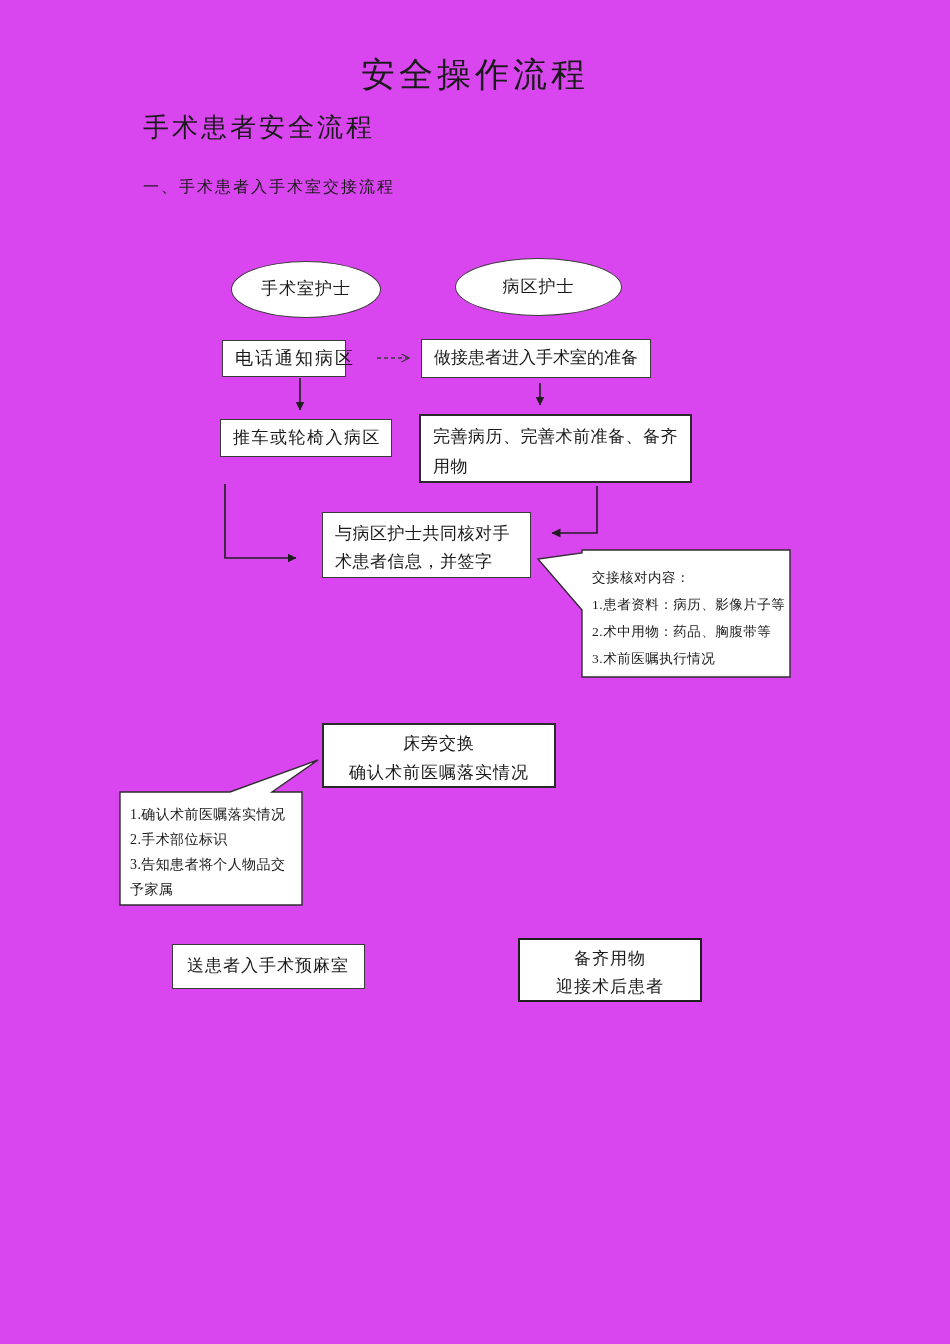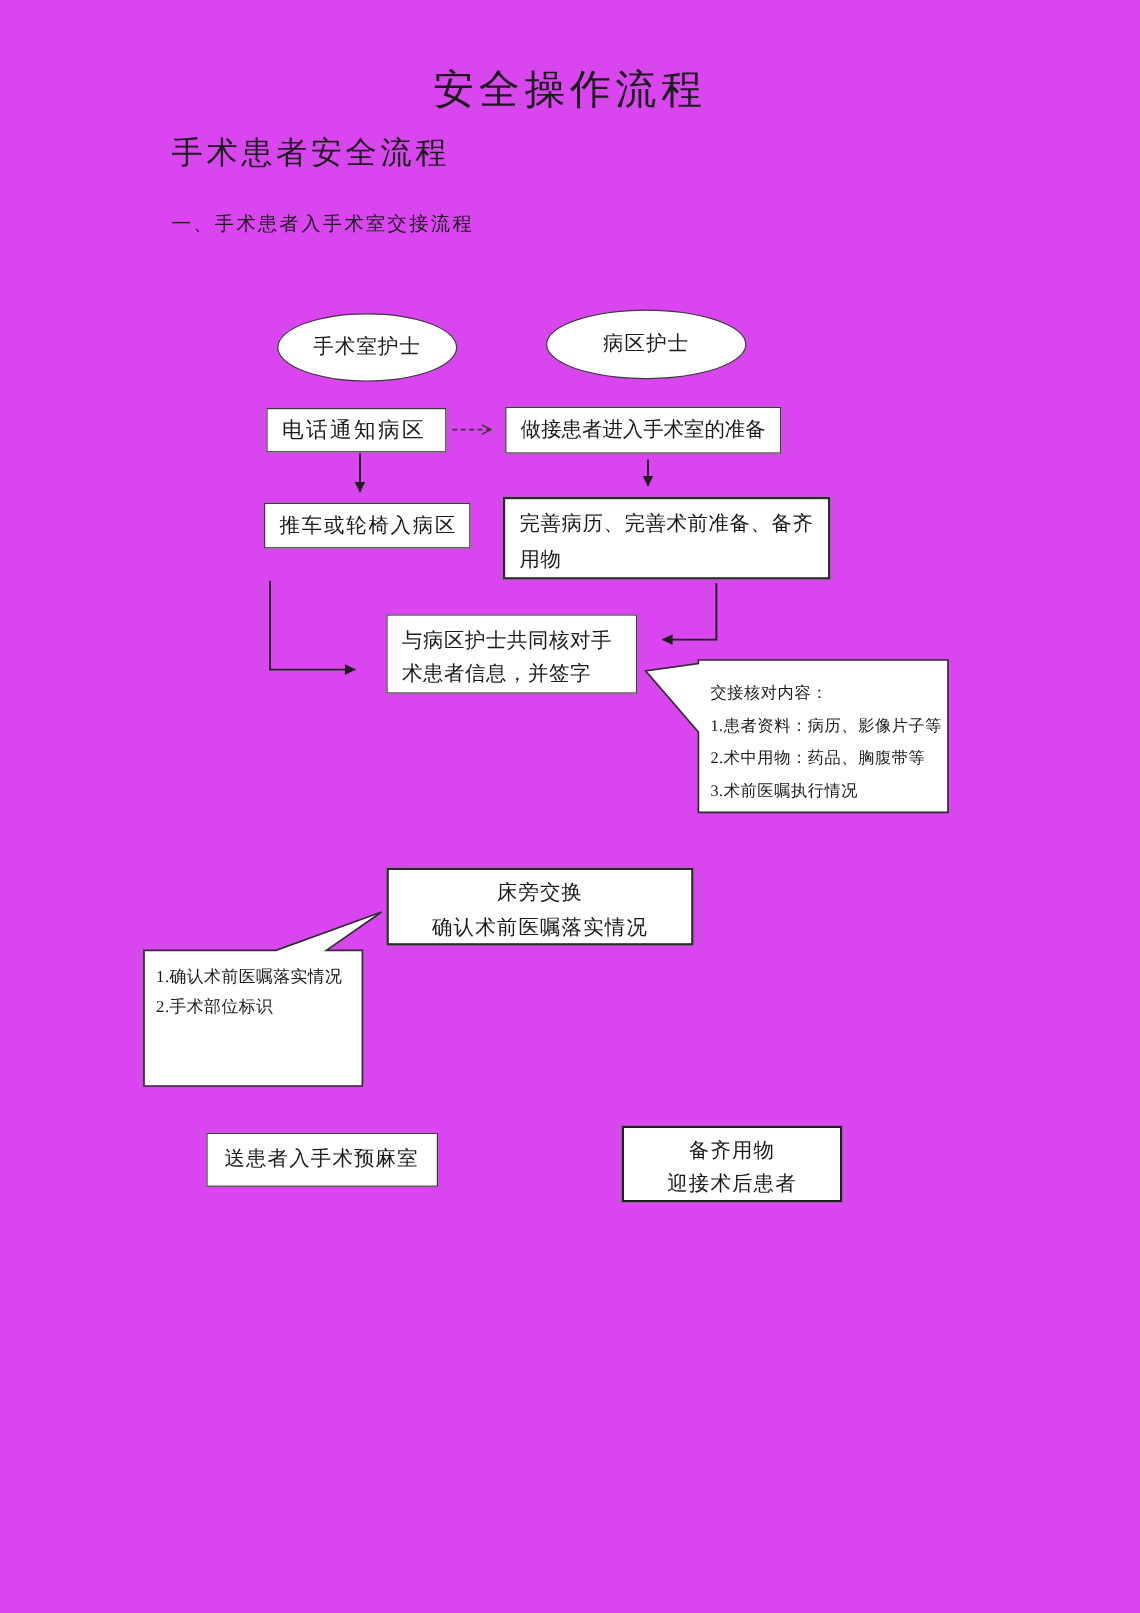--- a/index.html
+++ b/index.html
@@ -105,37 +105,37 @@
   </svg>
 
   <div class="node ellipse" style="left:231px; top:261px; width:150px; height:57px;">
     <span>手术室护士</span>
   </div>
 
   <div class="node ellipse" style="left:455px; top:258px; width:167px; height:58px;">
     <span>病区护士</span>
   </div>
 
-  <div class="node rect pad-left nowrap" style="left:222px; top:340px; width:150px; height:37px; font-size:18px; letter-spacing:2px;">
+  <div class="node rect pad-left nowrap" style="left:222px; top:340px; width:124px; height:37px; font-size:18px; letter-spacing:2px;">
     <span>电话通知病区</span>
   </div>
 
   <div class="node rect centered nowrap" style="left:421px; top:339px; width:230px; height:39px; font-size:17px; letter-spacing:0;">
     <span>做接患者进入手术室的准备</span>
   </div>
 
   <div class="node rect thick wrap-text" style="left:419px; top:414px; width:273px; height:69px;">完善病历、完善术前准备、备齐用物</div>
 
   <div class="node rect pad-left nowrap" style="left:220px; top:419px; width:172px; height:38px; letter-spacing:1.5px;">
     <span>推车或轮椅入病区</span>
   </div>
 
   <div class="node rect wrap-text verify-text" style="left:322px; top:512px; width:209px; height:66px;">与病区护士共同核对手术患者信息，并签字</div>
 
-  <div class="node rect thick multiline two-line" style="left:322px; top:723px; width:256px; height:65px;">
+  <div class="node rect thick multiline two-line" style="left:322px; top:723px; width:234px; height:65px;">
     <div class="nowrap">床旁交换</div>
     <div class="nowrap">确认术前医嘱落实情况</div>
   </div>
 
   <div class="node rect nowrap" style="left:172px; top:944px; width:193px; height:45px; padding-left:14px;">
     <span>送患者入手术预麻室</span>
   </div>
 
   <div class="node rect thicker multiline two-line" style="left:518px; top:938px; width:184px; height:64px; padding-top:5px; line-height:28px;">
     <div class="nowrap">备齐用物</div>
@@ -145,15 +145,16 @@
   <div class="callout-text" style="left:592px; top:564px; width:192px;">
     <div>交接核对内容：</div>
     <div>1.患者资料：病历、影像片子等</div>
     <div>2.术中用物：药品、胸腹带等</div>
     <div>3.术前医嘱执行情况</div>
   </div>
 
   <div class="callout-text left-callout" style="left:130px; top:802px; width:166px;">
     <div>1.确认术前医嘱落实情况</div>
     <div>2.手术部位标识</div>
+    <div>3.告知患者将个人物品交予家属</div>
   </div>
 
 </div>
 
 </body></html>

